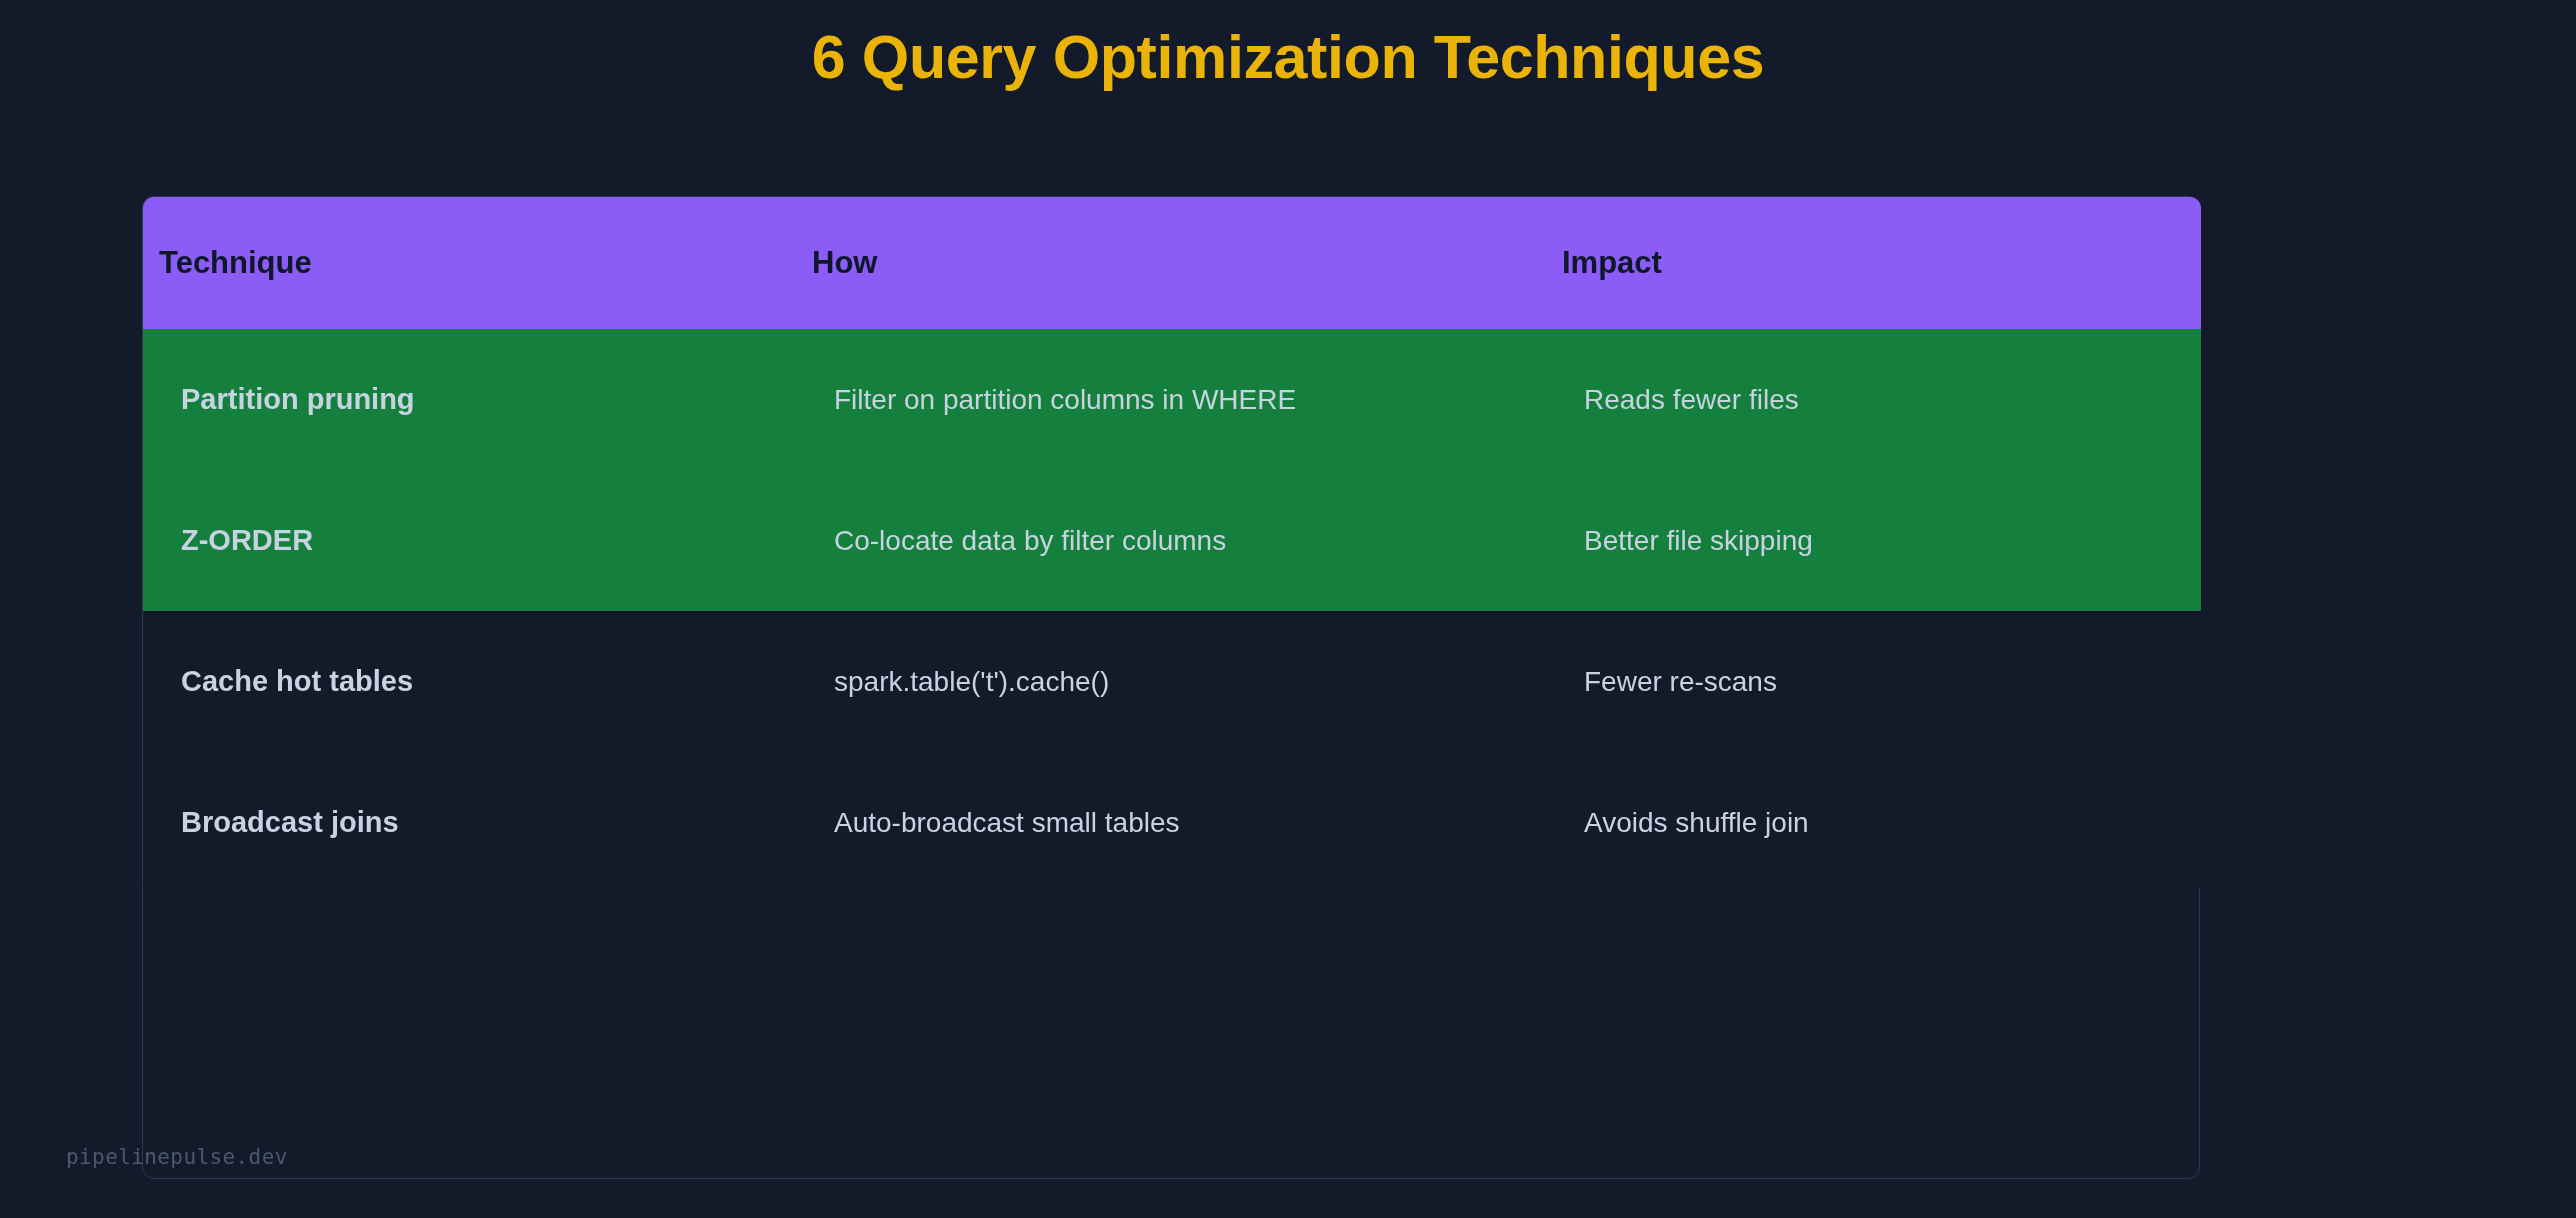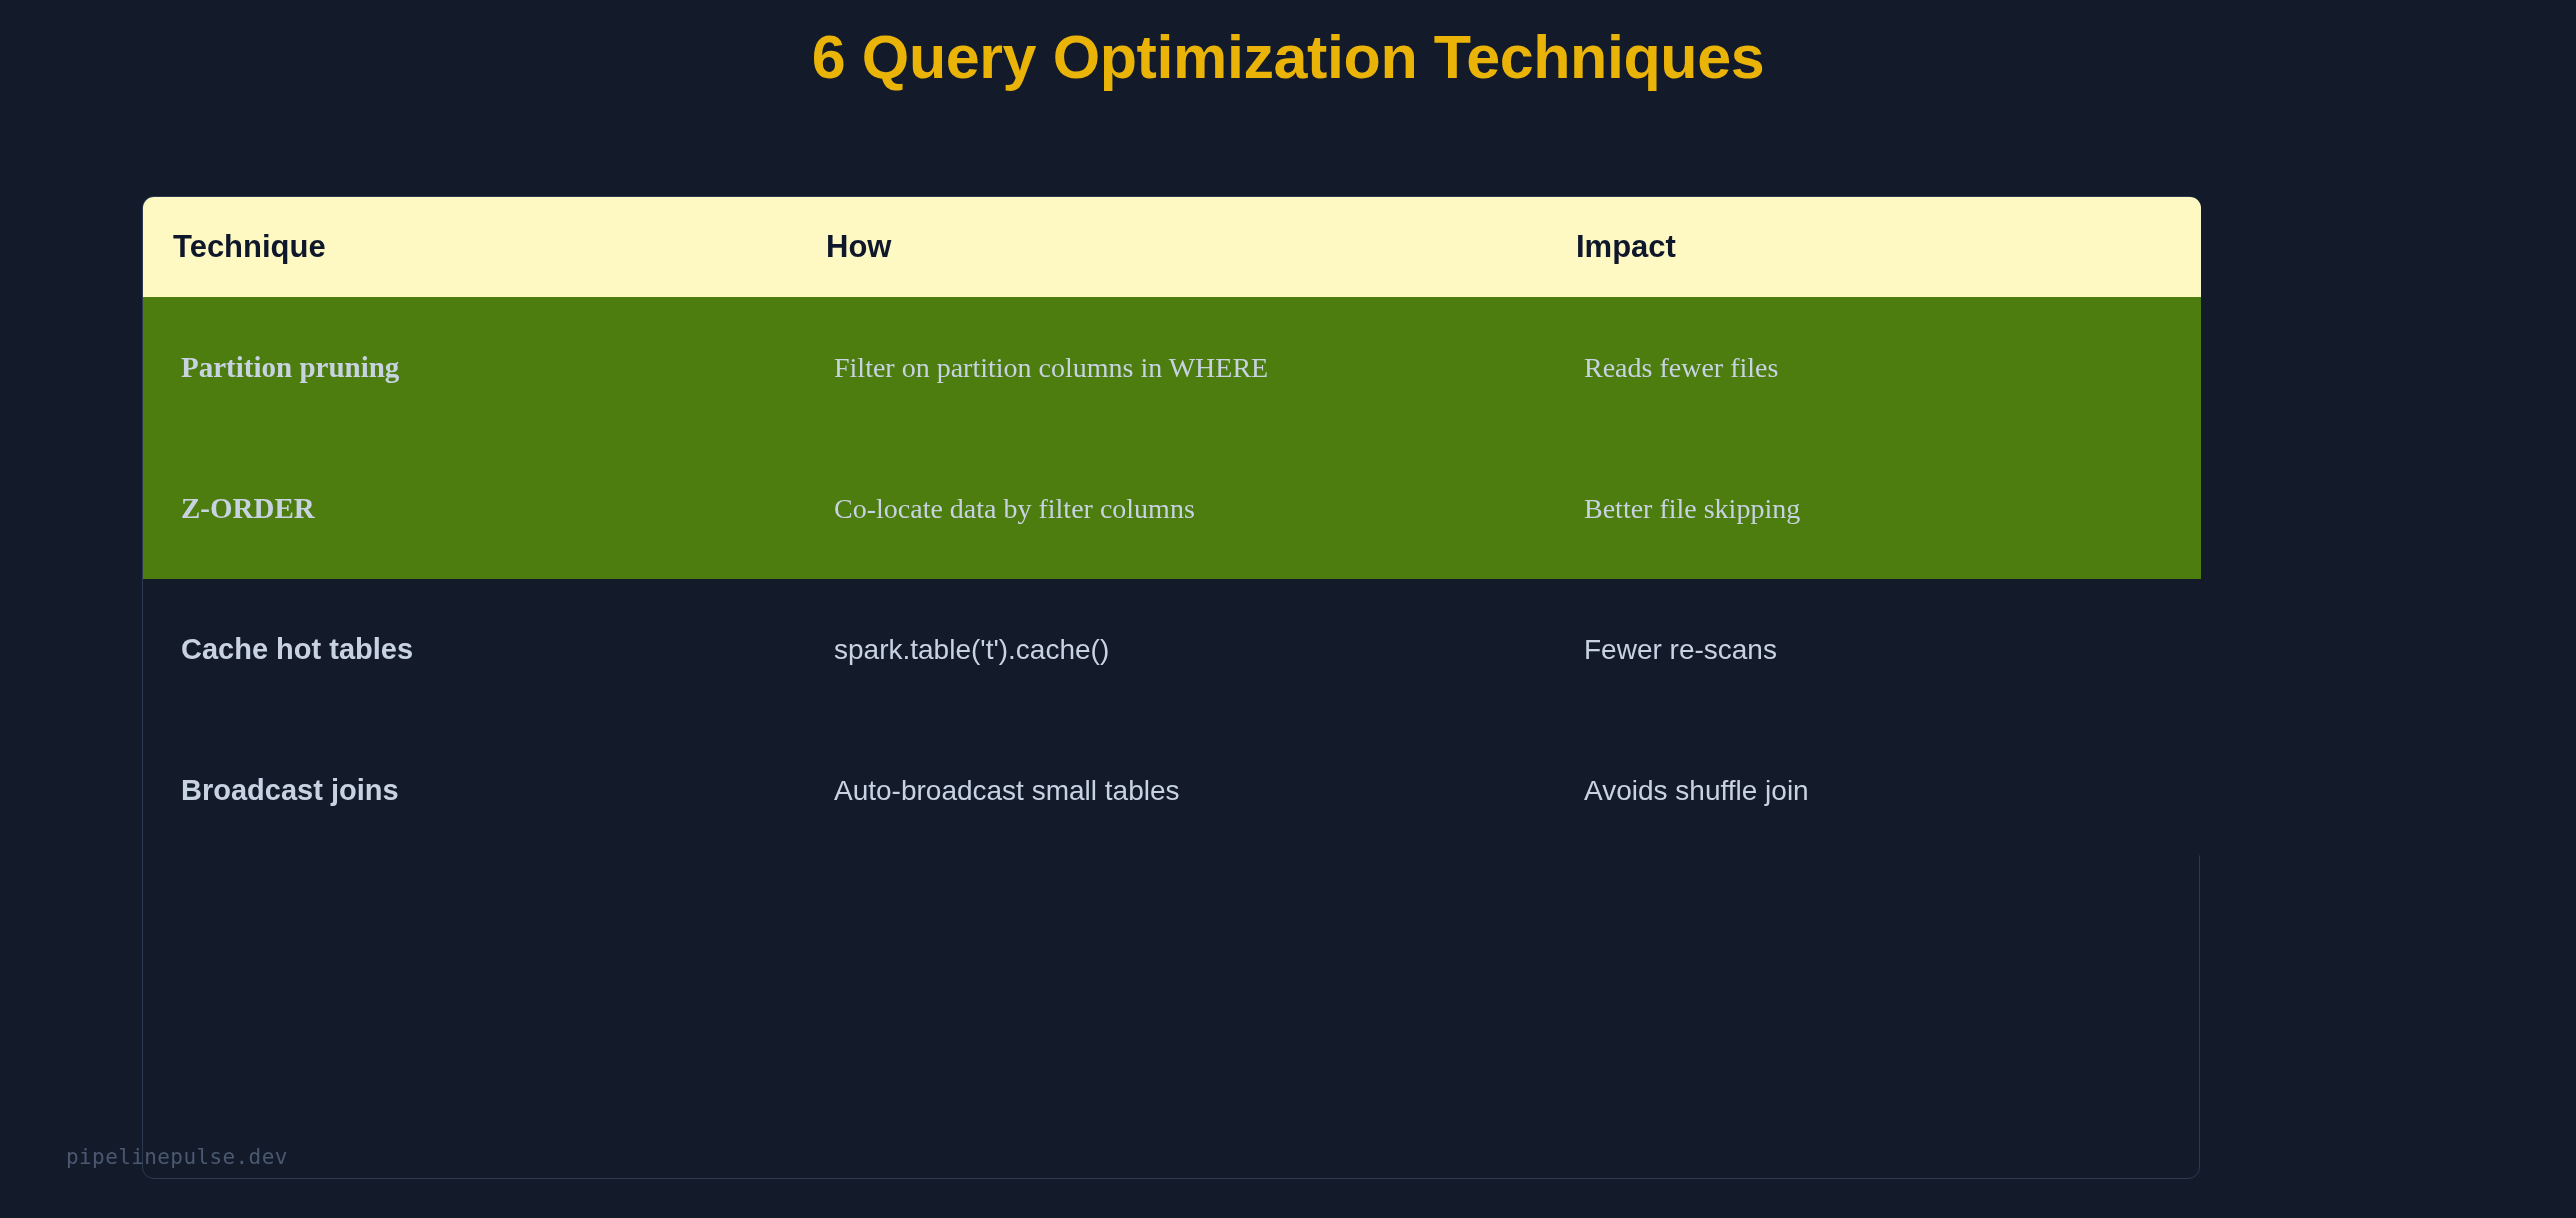--- a/index.html
+++ b/index.html
@@ -46,44 +46,44 @@
     table-layout: fixed;
   }
 
   
   col.c-technique { width: 653px; }
   col.c-how       { width: 750px; }
   col.c-impact    { width: 655px; }
 
   
   .opt-table thead th {
-    background: #fef9c3;
+    background: #8b5cf6;
     color: #0f172a;
     font-size: 31px;
     font-weight: bold;
     text-align: left;
-    height: 100px;
+    height: 132px;
     vertical-align: middle;
-    padding: 0 0 0 30px;
+    padding: 0 0 0 16px;
   }
   .opt-table thead th:first-child { border-top-left-radius: 11px; }
   .opt-table thead th:last-child  { border-top-right-radius: 11px; }
 
   
   .opt-table tbody td {
     height: 141px;
     vertical-align: middle;
     padding: 0 0 0 38px;
     font-size: 28px;
     color: #c8d3e2;
     font-weight: normal;
     white-space: nowrap;
   }
 
-  .opt-table tbody tr.row-alt td { background: #4d7c0f; font-family: Liberation Serif, serif; }
+  .opt-table tbody tr.row-alt td { background: #15803d; }
   .opt-table tbody tr.row-base td { background: #131b2b; }
 
   .opt-table tbody tr:last-child td:first-child { border-bottom-left-radius: 11px; }
   .opt-table tbody tr:last-child td:last-child  { border-bottom-right-radius: 11px; }
 
   .technique-cell {
     font-weight: bold !important;
     font-size: 29px !important;
   }
 

